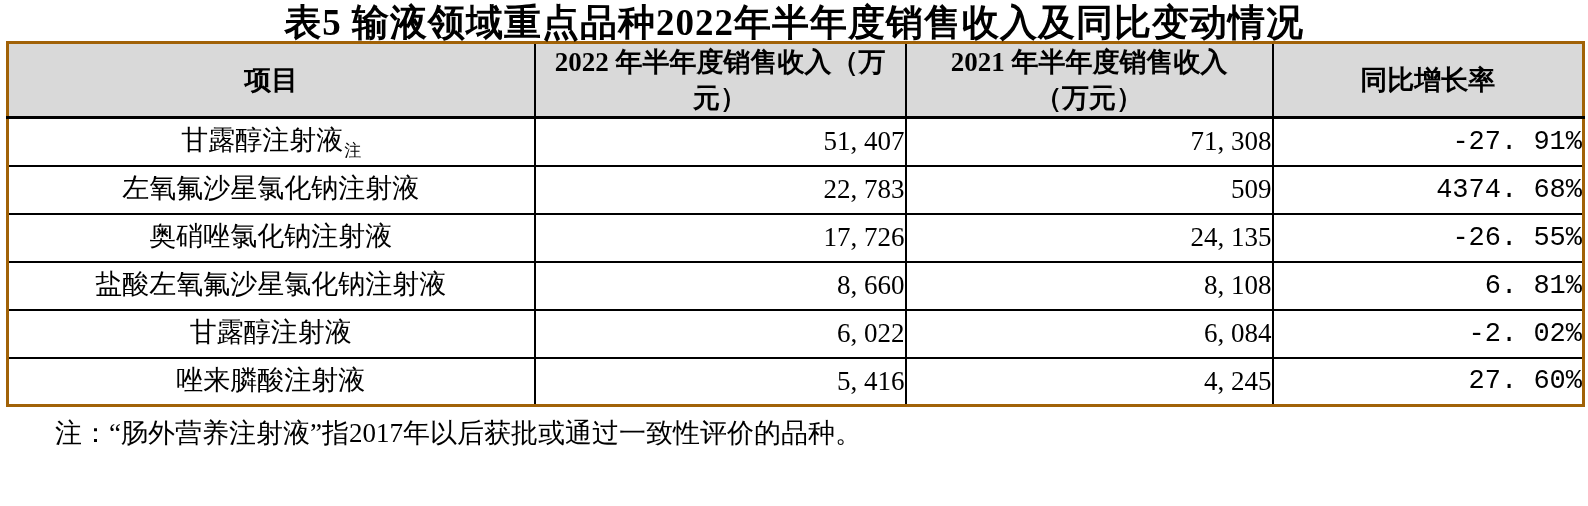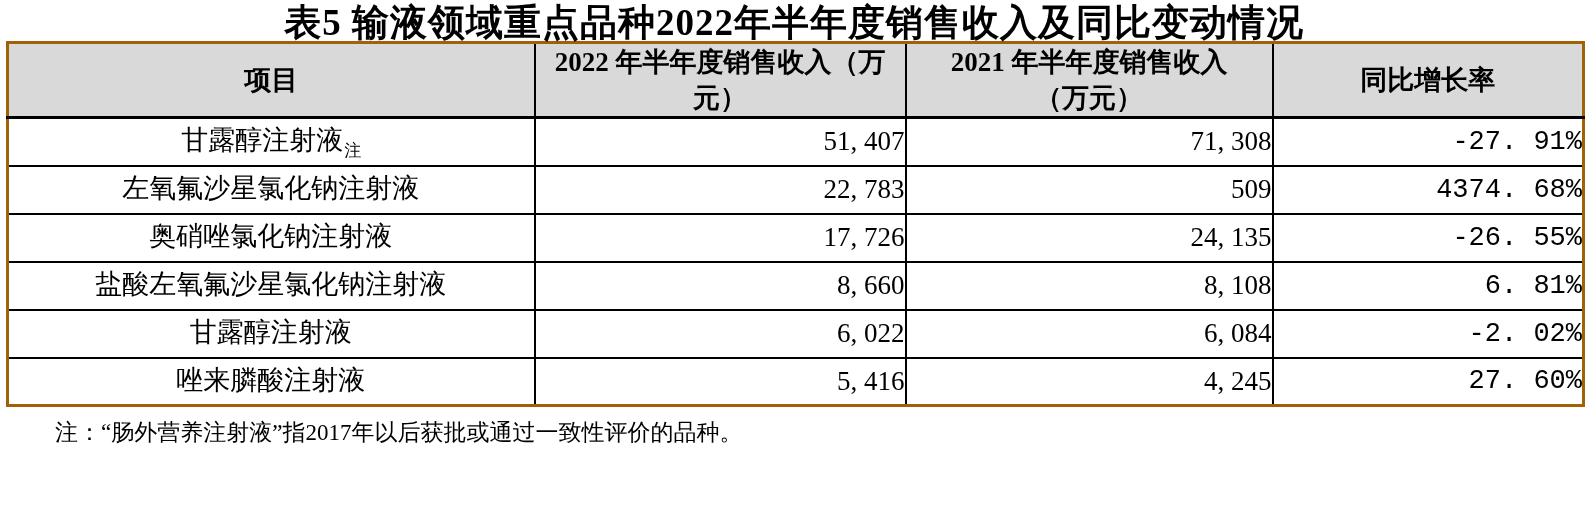--- a/index.html
+++ b/index.html
@@ -57,21 +57,21 @@
   td.cell-pct  { text-align: right; padding-right: 22px; font-family: Liberation Mono, monospace; }
 
   .note-sub {
     font-size: 17px;
     vertical-align: -7px;
     margin-left: 1px;
   }
 
   .footnote {
     margin: 10px 0 0 55px;
-    font-size: 23px;
+    font-size: 27px;
     line-height: 32px;
     white-space: nowrap;
   }
 </style>
 </head>
 <body>
 
 <div class="page">
 
   <div class="doc-title">表5 输液领域重点品种2022年半年度销售收入及同比变动情况</div>

